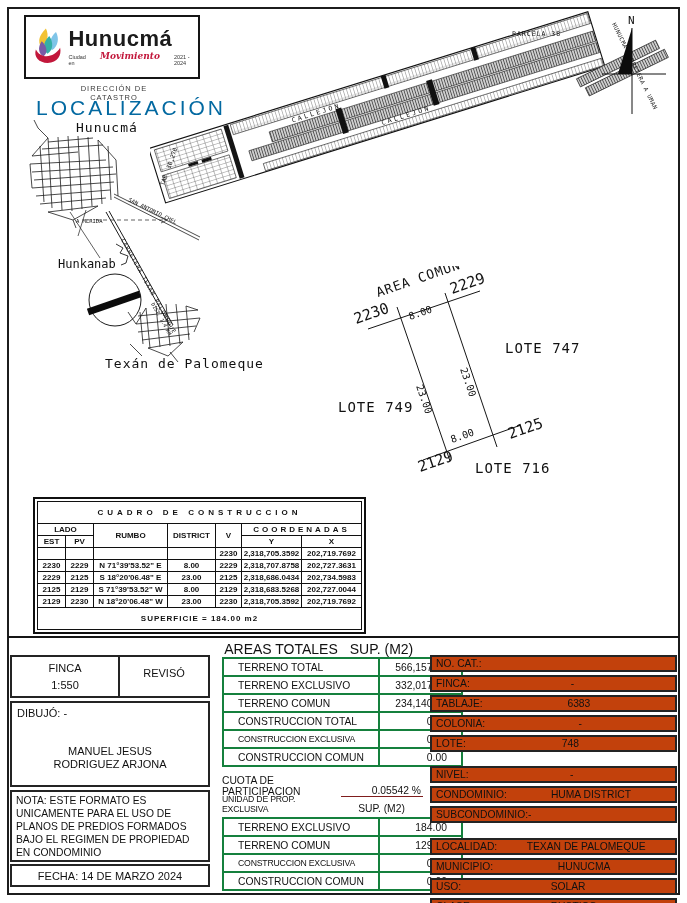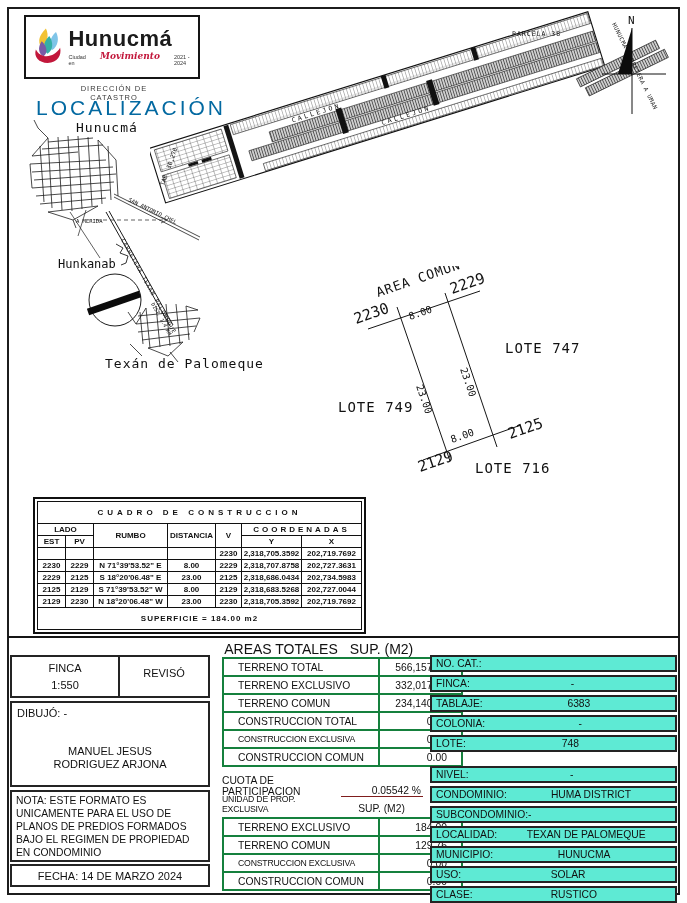--- a/index.html
+++ b/index.html
@@ -25,21 +25,21 @@
   
   .divider{left:8px;right:8px;top:636px;border-top:2px solid #151515;height:0}
   .hdrrow{left:222px;top:641px;width:201px;display:flex;font-size:14px}
   .hdrrow .h1{width:118px;text-align:center}
   .hdrrow .h2{width:83px;text-align:center}
   .lbox{border:2px solid #242424;box-sizing:border-box;background:#fff}
   .mt{border-collapse:collapse;table-layout:fixed;background:#fff}
   .mt td{border:2px solid #15803d;font-size:10.3px;padding:0 14px;height:16px;white-space:nowrap;overflow:hidden}
   .mt .val{text-align:right}
   .sm{font-size:8.7px !important;letter-spacing:-.2px}
-  .rrow{border:2px solid #242424;box-sizing:border-box;height:17px;display:flex;align-items:center;font-size:10.3px;padding:0 0 0 4px;background:#5eead4;white-space:nowrap}
+  .rrow{border:2px solid #242424;box-sizing:border-box;height:17px;display:flex;align-items:center;font-size:10.3px;padding:0 0 0 4px;background:#c2410c;white-space:nowrap}
   .rrow .rv{flex:1;text-align:center}
   svg text{fill:#111}
 </style>
 </head>
 <body>
 
 <div class="page">
   <div class="pageborder"></div>
 
   <div class="abs logobox">
@@ -176,21 +176,21 @@
           <col style="width:60px">
           <col style="width:60px">
         </colgroup>
       <tbody>
           <tr>
             <td class="cttitle" colspan="7">CUADRO DE CONSTRUCCION</td>
           </tr>
       <tr>
         <td colspan="2">LADO</td>
         <td rowspan="2">RUMBO</td>
-        <td rowspan="2">DISTANCIA</td>
+        <td rowspan="2">DISTRICT</td>
         <td rowspan="2">V</td>
         <td colspan="2" class="coordhdr">COORDENADAS</td>
       </tr>
       <tr>
         <td>EST</td>
         <td>PV</td>
         <td>Y</td>
         <td>X</td>
       </tr>
       <tr>
@@ -358,21 +358,21 @@
         <span class="rv">748</span>
       </div>
     <div class="rrow" style="margin-bottom:3px">
         <span>NIVEL:</span>
         <span class="rv">-</span>
       </div>
     <div class="rrow" style="margin-bottom:3px">
         <span>CONDOMINIO:</span>
         <span class="rv">HUMA DISTRICT</span>
       </div>
-    <div class="rrow" style="margin-bottom:3px">
+    <div class="rrow" style="margin-bottom:15px">
         <span>SUBCONDOMINIO:</span>
         <span class="rv" style="text-align:left">-</span>
       </div>
     <div class="rrow" style="margin-bottom:3px">
         <span>LOCALIDAD:</span>
         <span class="rv">TEXAN DE PALOMEQUE</span>
       </div>
     <div class="rrow" style="margin-bottom:3px">
         <span>MUNICIPIO:</span>
         <span class="rv">HUNUCMA</span>

